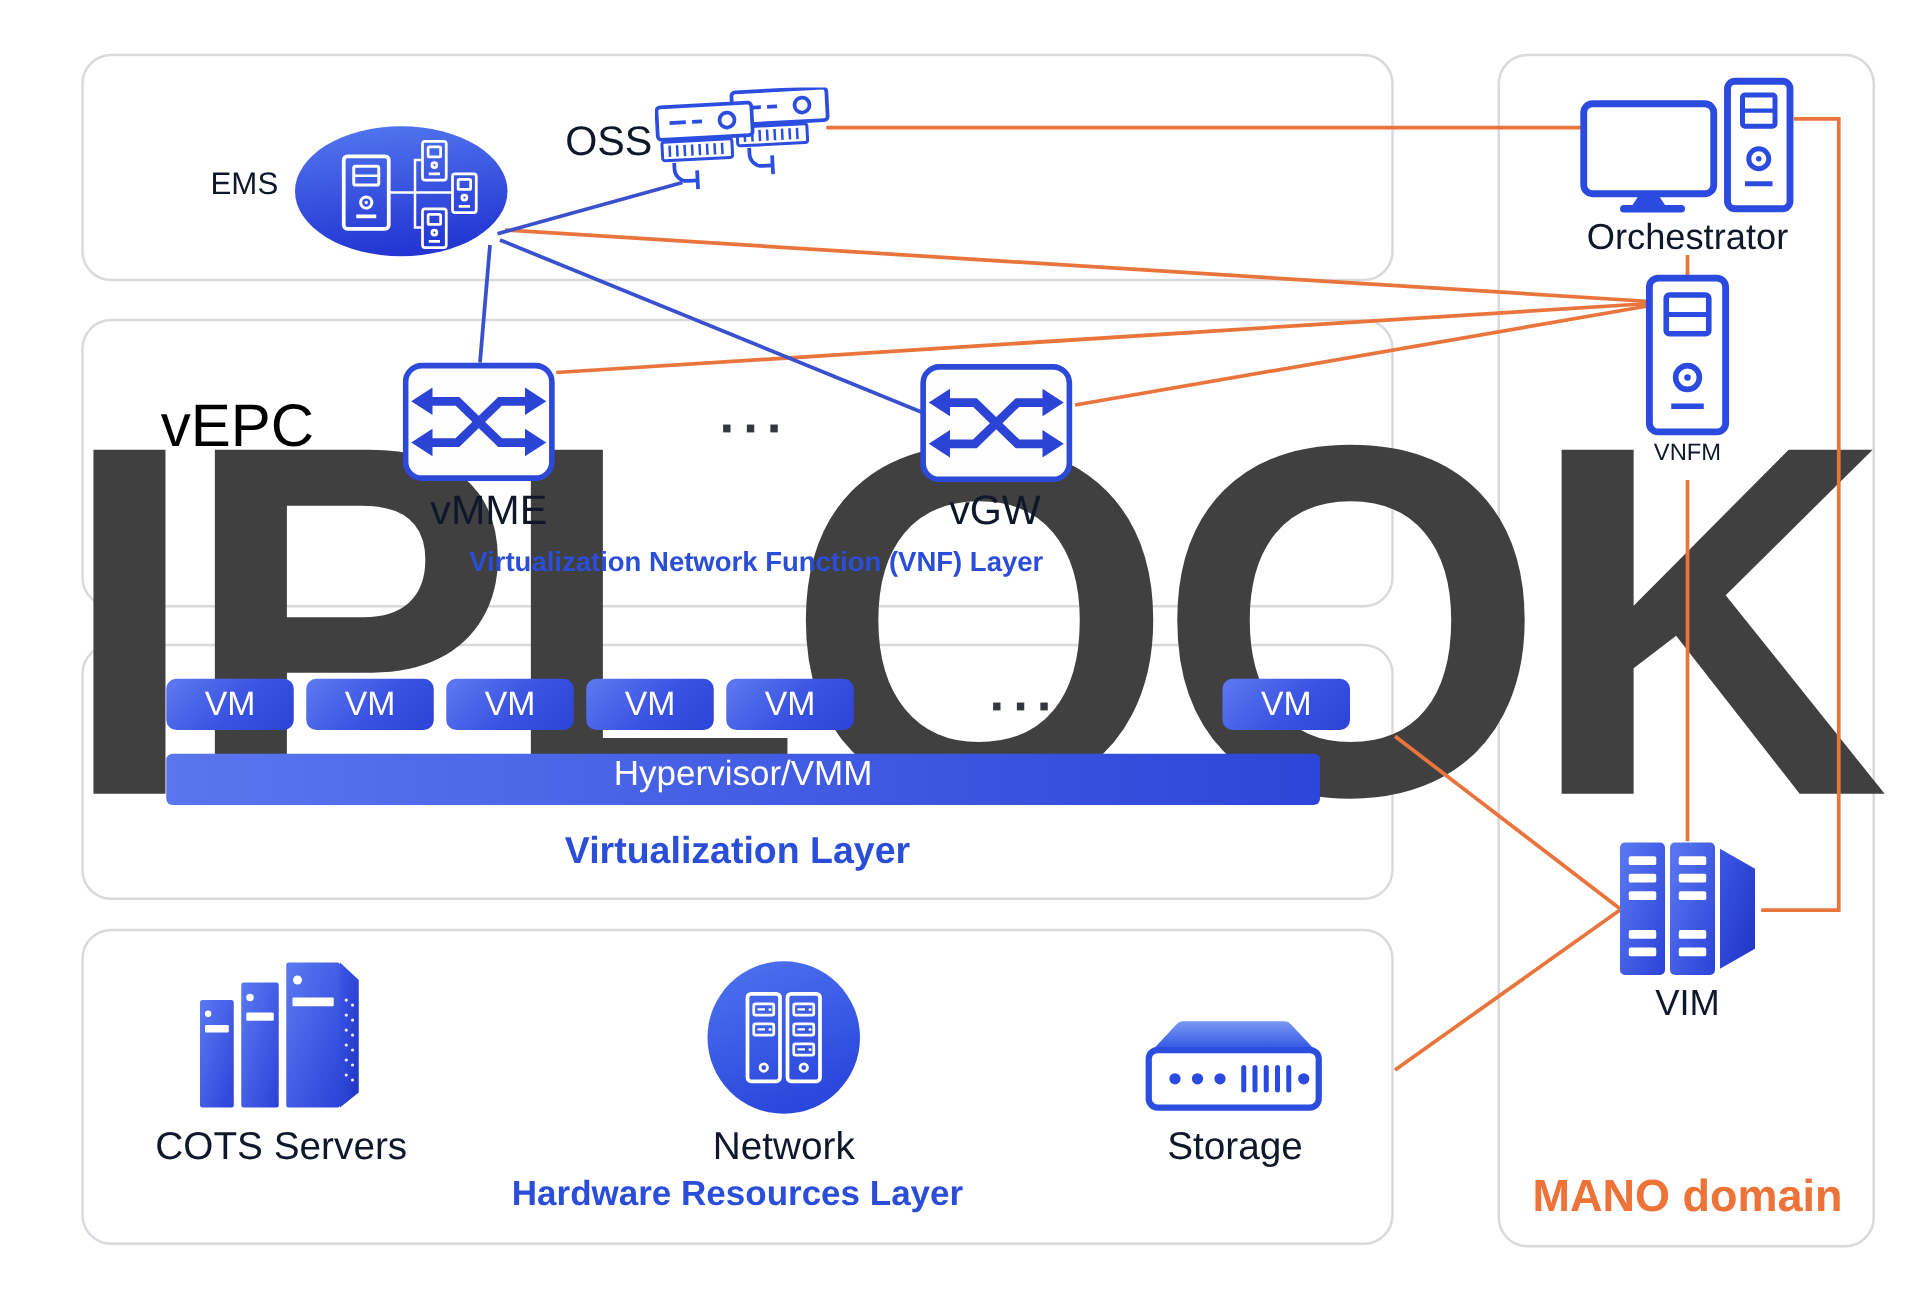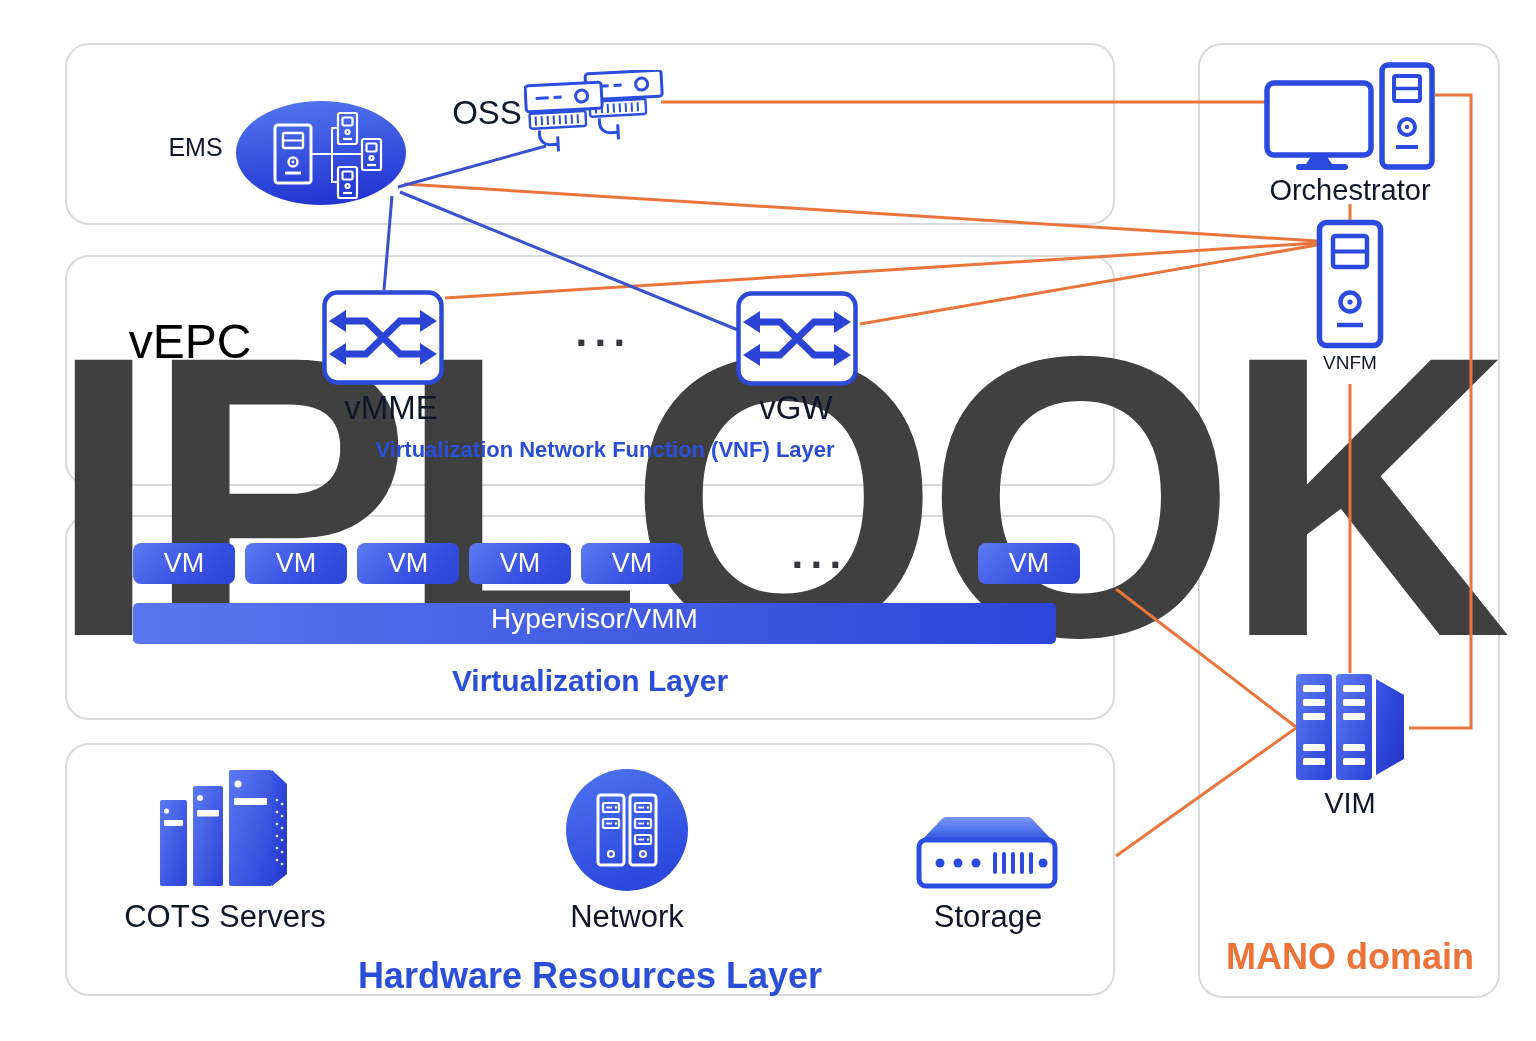--- a/index.html
+++ b/index.html
@@ -33,21 +33,21 @@
   .lbl-cots    { left:110px; top:899px; width:230px; font-size:31px; }
   .lbl-network { left:560px; top:899px; width:134px; font-size:31px; }
   .lbl-storage { left:918px; top:899px; width:140px; font-size:31px; }
   .lbl-orch { left:1250px; top:174px; width:200px; font-size:29px; }
   .lbl-vnfm { left:1290px; top:352px; width:120px; font-size:19px; }
   .lbl-vim  { left:1300px; top:787px; width:100px; font-size:29px; }
   .lbl-mano { position:absolute; z-index:5; left:1208px; top:936px; width:284px;
               font-size:36px; font-weight:700; color:#ed7338; text-align:center; }
   .title-vnf  { left:80px; top:437px; width:1050px; font-size:22px; }
   .title-virt { left:65px; top:664px; width:1050px; font-size:30px; }
-  .title-hw   { left:65px; top:939px; width:1050px; font-size:36px;margin-top:16px; }
+  .title-hw   { left:65px; top:939px; width:1050px; font-size:28px; }
   .vm {
     position:absolute; z-index:4; width:102px; height:41px; top:543px;
     border-radius:8px; background:linear-gradient(135deg,#5e7af0 0%,#3a53e2 55%,#2c43d7 100%);
     color:#fff; font-size:27px; display:flex; align-items:center; justify-content:center;
   }
   .vm1{left:133px;} .vm2{left:245px;} .vm3{left:357px;} .vm4{left:469px;} .vm5{left:581px;} .vm6{left:978px;}
   .hyperbar {
     position:absolute; z-index:4; left:133px; top:603px; width:923px; height:41px;
     border-radius:5px; background:linear-gradient(90deg,#5a76ee 0%,#2d46d9 100%);
     color:#fff; font-size:28px; display:flex; align-items:flex-start; justify-content:center;

